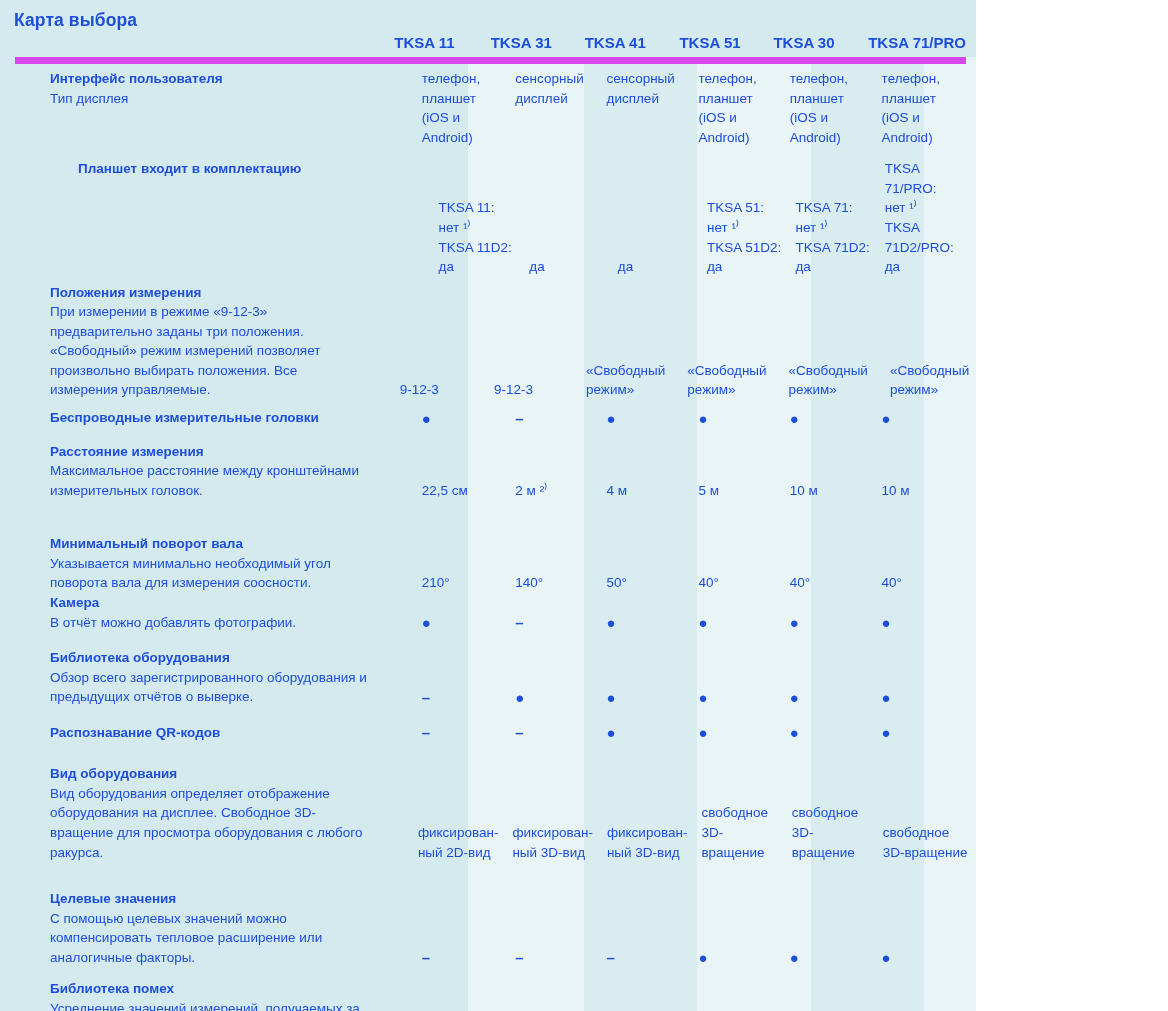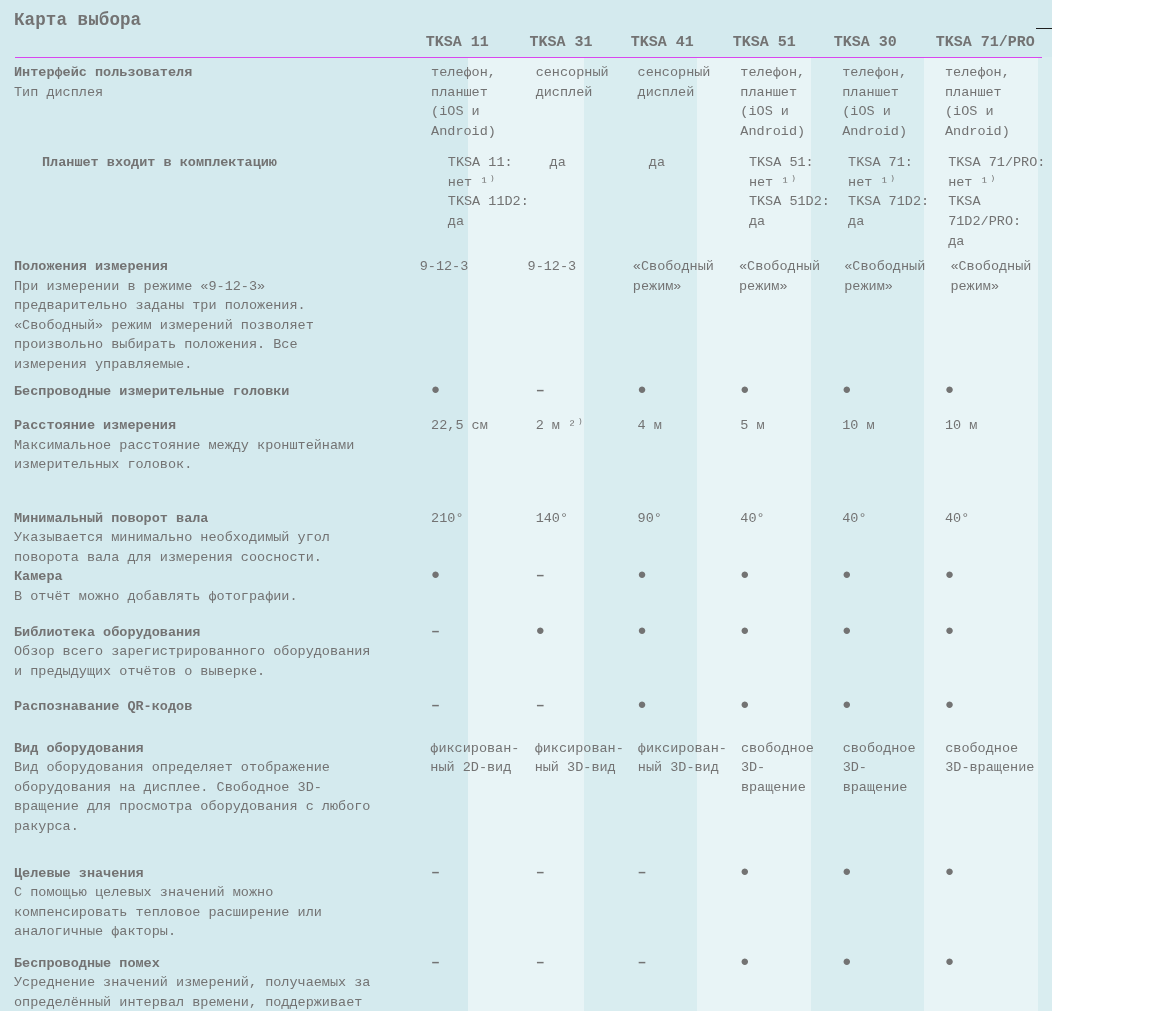--- a/index.html
+++ b/index.html
@@ -1,21 +1,21 @@
 <!DOCTYPE html>
 <html><head>
 <meta charset="utf-8">
 <style>
   html,body { margin:0; padding:0; }
   .page {
     position:relative;
-    width:1052px; height:1011px;
+    width:976px; height:1011px;
     background:#d4eaee;
-    font-family:Liberation Mono, monospace;
-    color:#737373;
+    font-family:Liberation Sans, sans-serif;
+    color:#1d4ed8;
     font-size:13.5px;
     line-height:1.45;
     overflow:hidden;
   }
   
   .band { position:absolute; top:57px; bottom:0; z-index:0; }
   .band.light { background:#e8f4f6; }
   .band.dark  { background:#d9edf0; }
   .b0 { left:468px;  width:116px; }
   .b1 { left:584px;  width:113px; }
@@ -32,29 +32,29 @@
     position:absolute; left:1036px; top:28px; width:126px; height:1px;
     background:#1f1f1f; z-index:2;
   }
 
   .content { position:relative; z-index:1; }
 
   .hdr {
     display:flex; align-items:flex-end;
     margin:0 10px 0 15px;
     padding-top:34px; padding-bottom:5px;
-    border-bottom:1px solid #d946ef;
+    border-bottom:7px solid #d946ef;
   }
   .hspacer { width:453px; }
   .hcell {
     font-weight:bold; font-size:15px; line-height:1.2;
     box-sizing:border-box; padding-left:10px; white-space:nowrap;
   }
 
-  .row { display:flex; align-items:flex-start; }
+  .row { display:flex; align-items:flex-end;padding-left:36px; }
   .row .label {
     width:468px; box-sizing:border-box;
     padding:0 36px 0 14px;
     align-self:flex-start;
   }
   .label .nm { font-weight:bold; }
   .cell {
     box-sizing:border-box;
     padding-left:10px; padding-right:4px;
     white-space:pre-line;
@@ -184,21 +184,21 @@
           <div class="cell c4">10 м</div>
           <div class="cell c5">10 м</div>
         </div>
         <div class="row r5">
           <div class="label">
             <div class="nm">Минимальный поворот вала</div>
             <div class="ds">Указывается минимально необходимый угол поворота вала для измерения соосности.</div>
           </div>
           <div class="cell c0">210°</div>
           <div class="cell c1">140°</div>
-          <div class="cell c2">90°</div>
+          <div class="cell c2">50°</div>
           <div class="cell c3">40°</div>
           <div class="cell c4">40°</div>
           <div class="cell c5">40°</div>
         </div>
         <div class="row r6">
           <div class="label">
             <div class="nm">Камера</div>
             <div class="ds">В отчёт можно добавлять фотографии.</div>
           </div>
           <div class="cell c0 sym">●</div>
@@ -256,21 +256,21 @@
           </div>
           <div class="cell c0 sym">–</div>
           <div class="cell c1 sym">–</div>
           <div class="cell c2 sym">–</div>
           <div class="cell c3 sym">●</div>
           <div class="cell c4 sym">●</div>
           <div class="cell c5 sym">●</div>
         </div>
         <div class="row r11">
           <div class="label">
-            <div class="nm">Беспроводные помех</div>
+            <div class="nm">Библиотека помех</div>
             <div class="ds">Усреднение значений измерений, получаемых за определённый интервал времени, поддерживает точность измерений в условиях искривления лазерного луча из-за изменений температуры воздуха или аналогичных воздействий.</div>
           </div>
           <div class="cell c0 sym">–</div>
           <div class="cell c1 sym">–</div>
           <div class="cell c2 sym">–</div>
           <div class="cell c3 sym">●</div>
           <div class="cell c4 sym">●</div>
           <div class="cell c5 sym">●</div>
         </div>
       </div>

